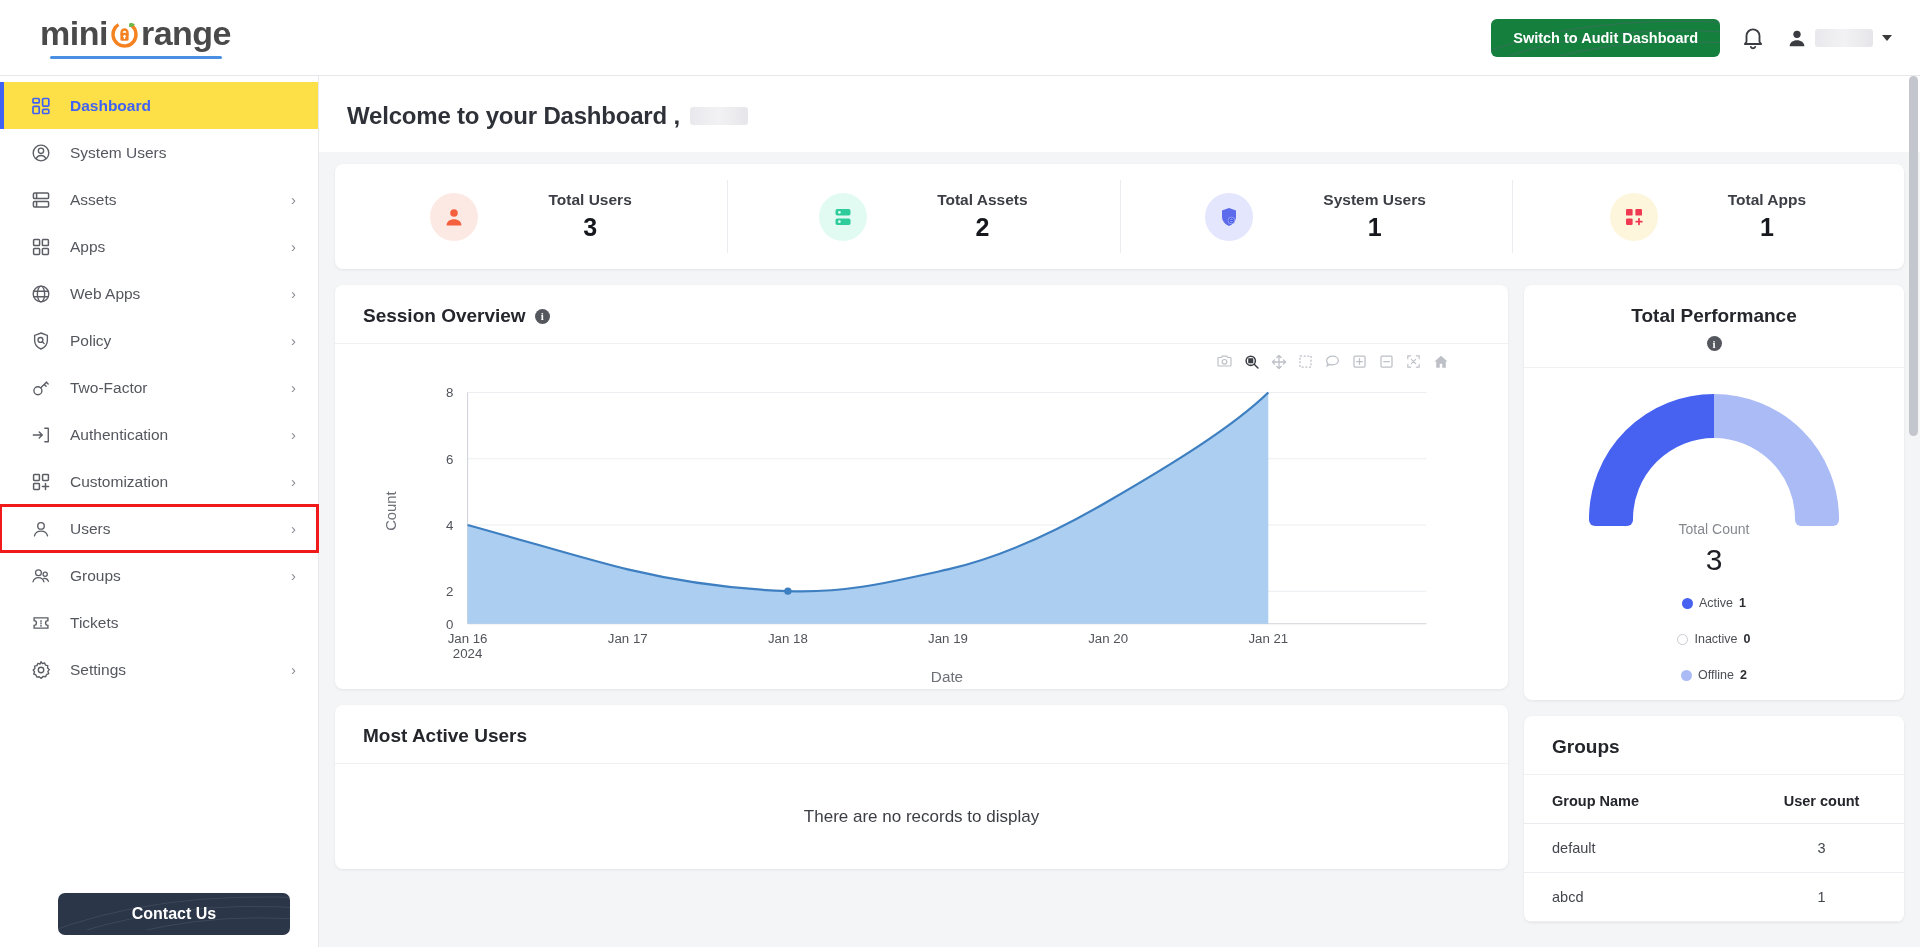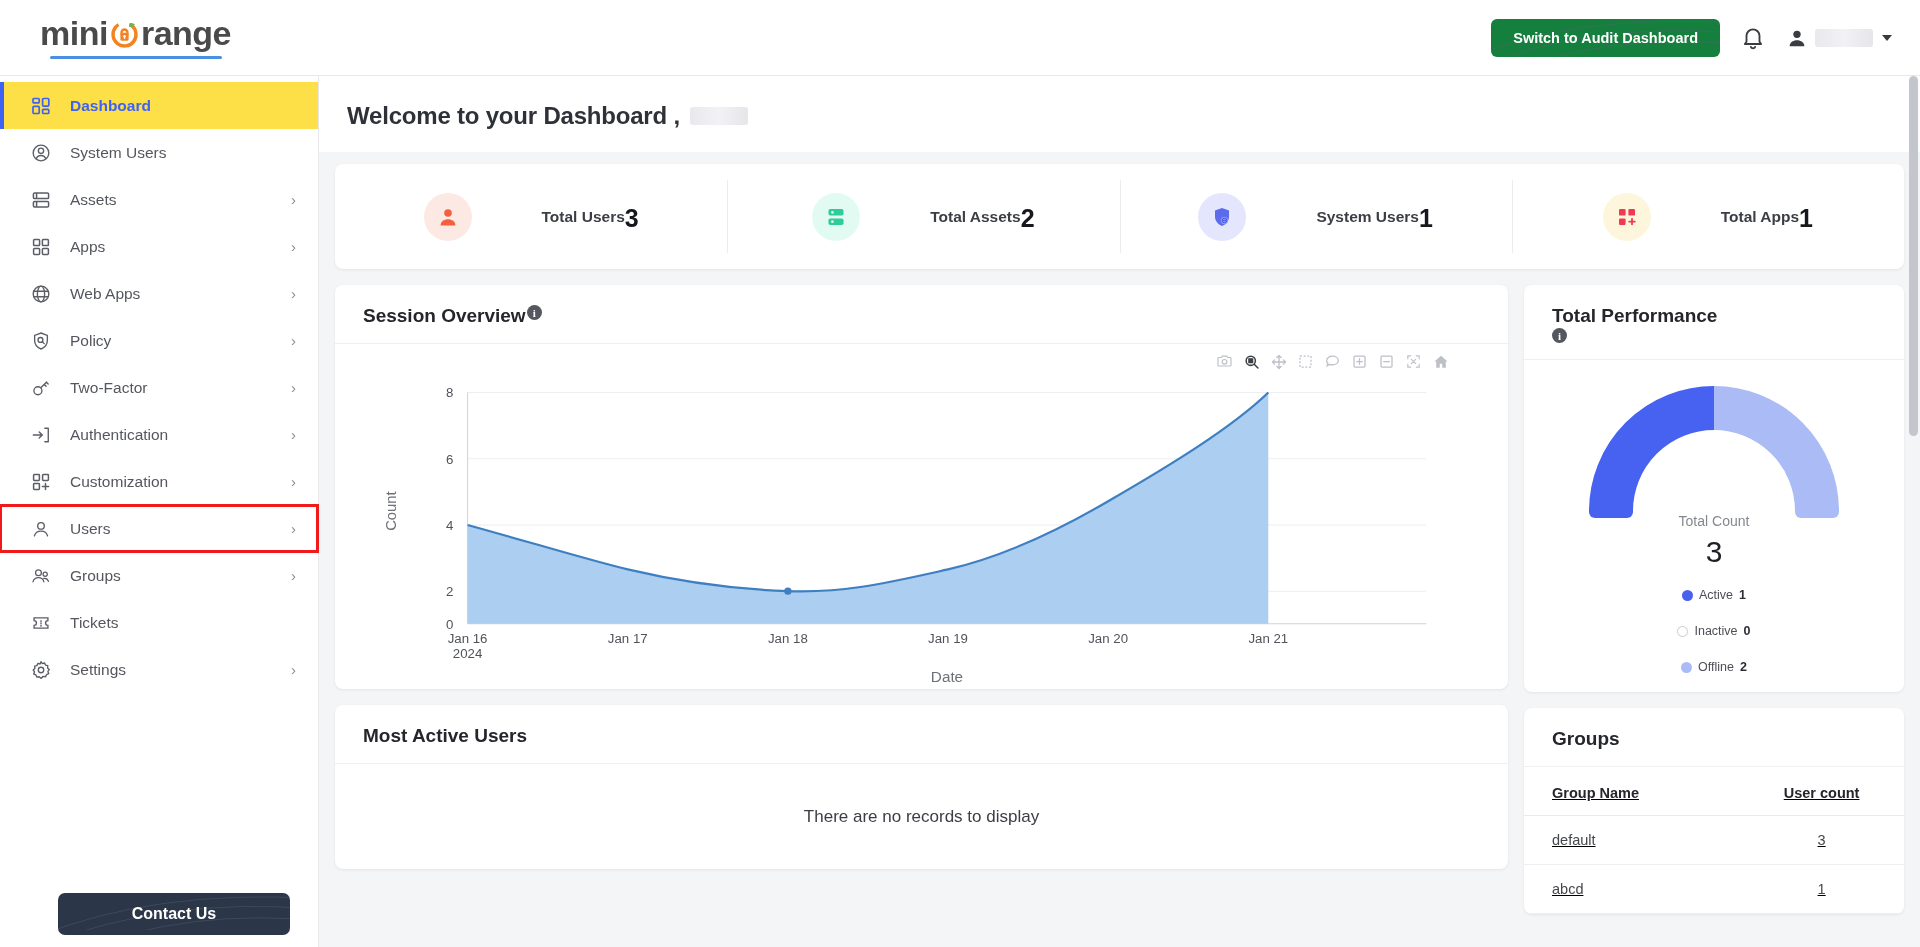--- a/index.html
+++ b/index.html
@@ -86,32 +86,32 @@
     display: flex; height: 105px; align-items: stretch; margin-bottom: 16px;
   }
   .stat {
     flex: 1; display: flex; align-items: center; justify-content: center; gap: 0;
     position: relative;
   }
   .stat + .stat::before {
     content: ""; position: absolute; left: 0; top: 16px; bottom: 16px; width: 1px; background: #ececf0;
   }
   .stat-ico { width: 48px; height: 48px; border-radius: 50%; display: flex; align-items: center; justify-content: center; flex: 0 0 48px; }
-  .stat-txt { margin-left: 70px; display: flex; flex-direction: row; align-items: center; }
+  .stat-txt { margin-left: 70px; display: flex; flex-direction: column; align-items: center; }
   .stat-label { font-size: 15.5px; color: #3c3e45; font-weight: 600; white-space: nowrap; }
   .stat-value { font-size: 25px; font-weight: 700; color: #16181d; margin-top: 4px; }
 
   .row { display: flex; gap: 16px; align-items: flex-start; }
   .col-left { flex: 1 1 auto; min-width: 0; }
   .col-right { flex: 0 0 380px; }
 
   .panel { background: #fff; border-radius: 8px; box-shadow: 0 1px 3px rgba(0,0,0,.07); margin-bottom: 16px; }
   .panel-head {
     padding: 20px 28px 16px; font-size: 19px; font-weight: 700; color: #24262c;
-    display: flex; gap: 1px; border-bottom: 1px solid #f0f0f3;
+    display: flex; align-items: center; gap: 9px; border-bottom: 1px solid #f0f0f3;
   }
   .panel-head.center { justify-content: center; flex-direction: column; }
   .info-i {
     width: 15px; height: 15px; border-radius: 50%; background: #55575e; color: #fff;
     font-size: 11px; font-weight: 700; display: inline-flex; align-items: center; justify-content: center;
     font-style: normal; font-family: "Liberation Serif", serif; cursor: pointer;
   }
 
   
   .chart-box { position: relative; height: 345px; padding: 4px 0 0 0; }
@@ -125,21 +125,21 @@
   .legend { display: flex; gap: 22px; align-items: center; margin-top: 2px; font-size: 12.5px; color: #4d4f56; flex-direction: column; }
   .legend-item { display: flex; align-items: center; gap: 6px; cursor: pointer; }
   .dot { width: 11px; height: 11px; border-radius: 50%; display: inline-block; }
   .dot.hollow { background: #fff; border: 1.5px solid #c9cbd2; }
   .legend-val { font-weight: 700; color: #2c2e34; }
 
   
   .empty { height: 105px; display: flex; align-items: center; justify-content: center; font-size: 17px; color: #3c3e45; }
 
   
-  .gtable { width: 100%; border-collapse: collapse; text-decoration: underline; }
+  .gtable { width: 100%; border-collapse: collapse; }
   .gtable th {
     text-align: left; font-size: 14.5px; font-weight: 700; color: #24262c;
     padding: 18px 10px 14px; border-bottom: 1px solid #e9e9ee;
   }
   .gtable th:first-child, .gtable td:first-child { padding-left: 28px; }
   .gtable th.num, .gtable td.num { text-align: center; }
   .gtable td { font-size: 14.5px; color: #44464d; padding: 16px 10px; border-bottom: 1px solid #eeeef2; }
 
   .scrollbar {
     position: absolute; right: 2px; top: 0; width: 9px; height: 100%;

